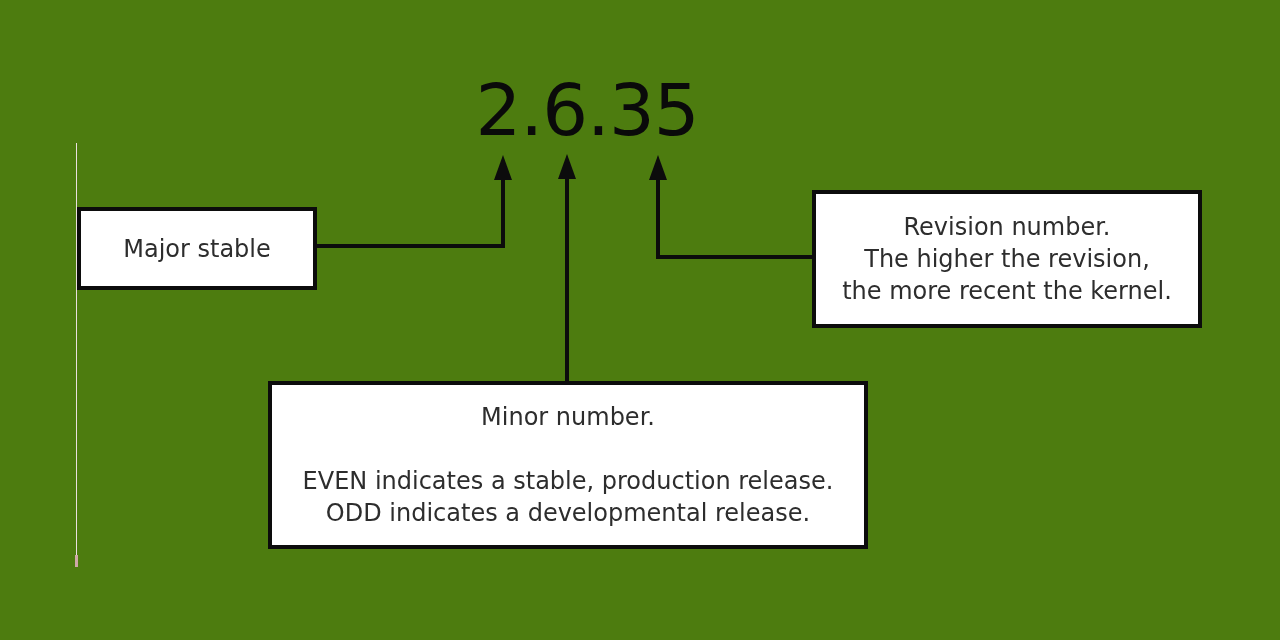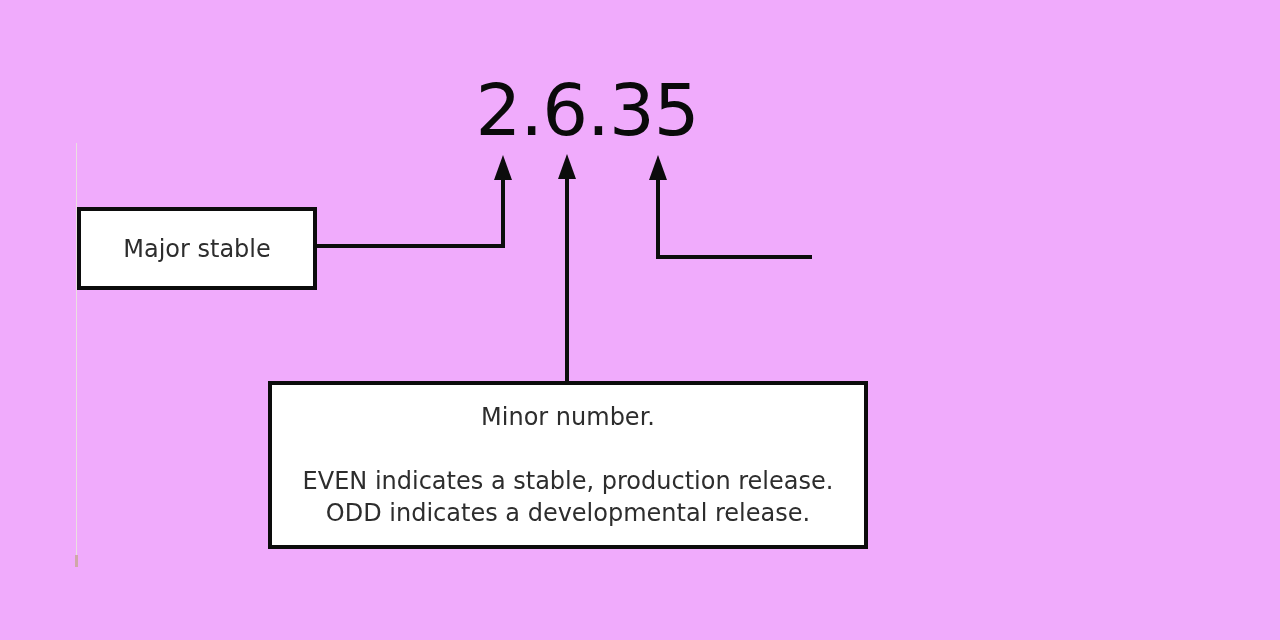--- a/index.html
+++ b/index.html
@@ -1,21 +1,21 @@
 <!DOCTYPE html>
 <html><head>
 <meta charset="utf-8">
 <style>
   * { margin: 0; padding: 0; box-sizing: border-box; }
   html, body { background: #ffffff; }
   .canvas {
     position: relative;
     width: 1280px;
     height: 640px;
-    background: #f0abfc;
+    background: #4d7c0f;
     overflow: hidden;
     font-family: "DejaVu Sans", sans-serif;
   }
   .version-title {
     position: absolute;
     top: 74px;
     left: 387px;
     width: 400px;
     text-align: center;
     font-size: 72px;
@@ -90,20 +90,25 @@
   <div class="line line-v1"></div>
   <div class="line line-h1"></div>
   <div class="line line-v2"></div>
   <div class="line line-v3"></div>
   <div class="line line-h3"></div>
 
   <div class="label-box box-major">
     <span class="box-text">Major stable</span>
   </div>
 
+  <div class="label-box box-revision">
+    <span class="box-text">Revision number.
+The higher the revision,
+the more recent the kernel.</span>
+  </div>
 
   <div class="label-box box-minor">
     <span class="box-text">Minor number.
 
 EVEN indicates a stable, production release.
 ODD indicates a developmental release.</span>
   </div>
 
 </div>
 

